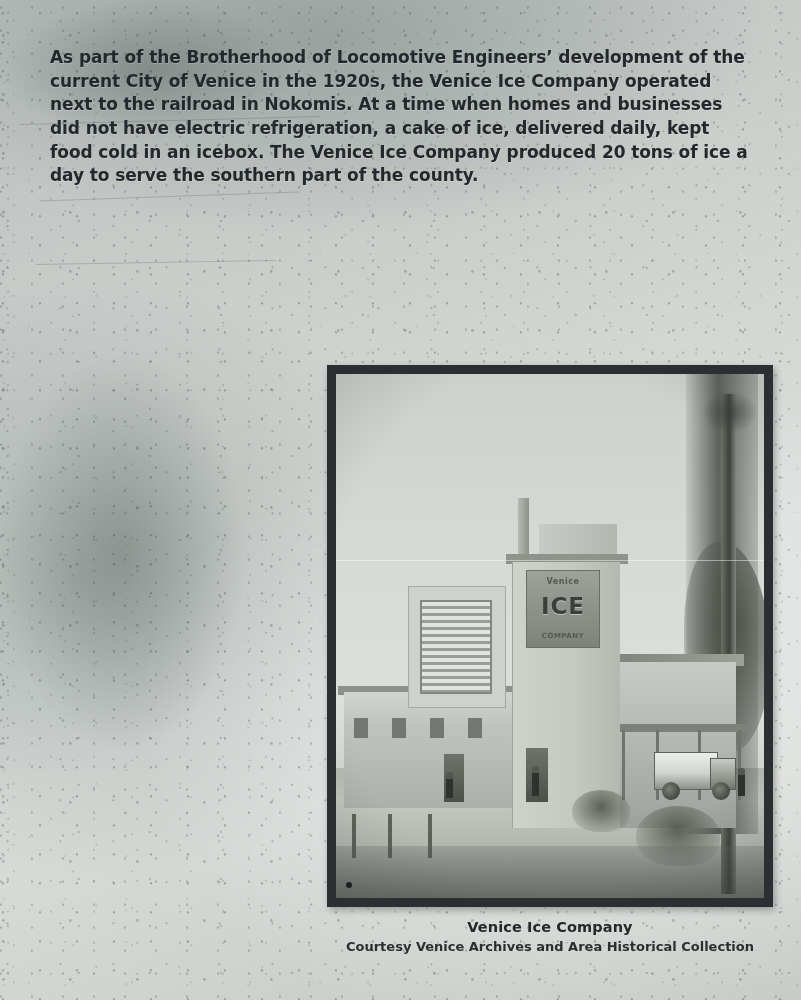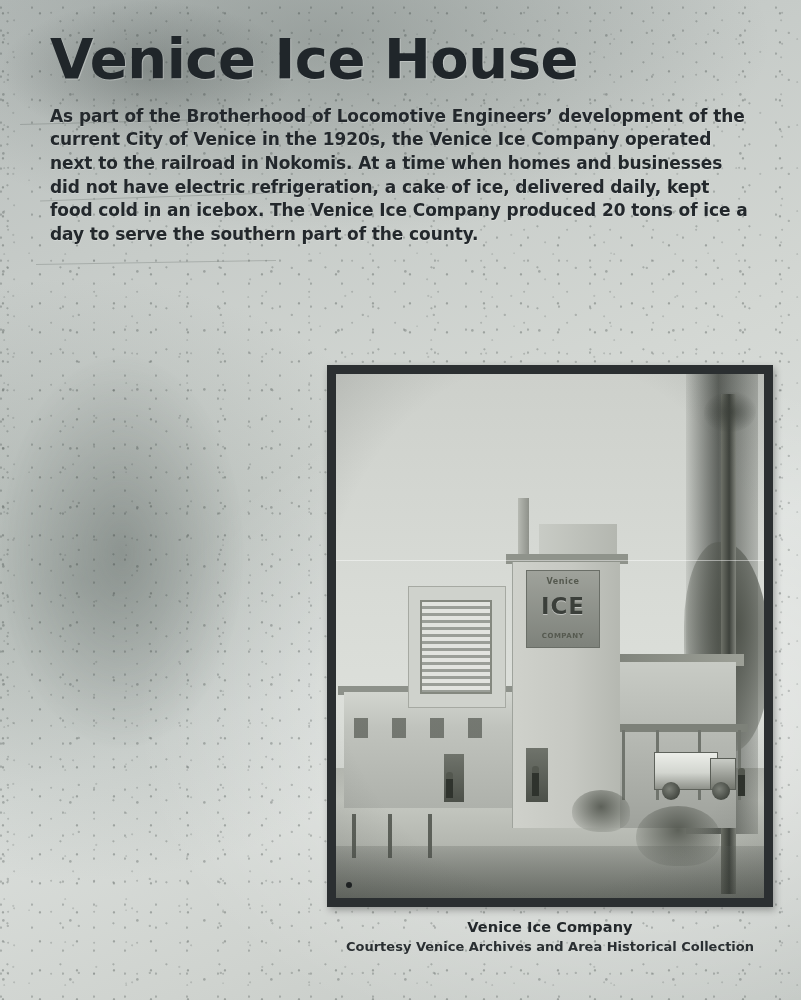--- a/index.html
+++ b/index.html
@@ -314,21 +314,20 @@
 
 <div class="sign">
   <div class="smudge-top"></div>
   <div class="smudge-left"></div>
   <div class="speckle"></div>
   <div class="scratch" style="left:20px; top:120px; width:300px; transform:rotate(-1.5deg);"></div>
   <div class="scratch" style="left:40px; top:196px; width:260px; transform:rotate(-2deg);"></div>
   <div class="scratch" style="left:36px; top:262px; width:240px; transform:rotate(-1deg);"></div>
 
   <div class="content">
-    <h1 class="title">Venice Ice House</h1>
     <p class="body-text">As part of the Brotherhood of Locomotive Engineers’ development of the current City of Venice in the 1920s, the Venice Ice Company operated next to the railroad in Nokomis. At a time when homes and businesses did not have electric refrigeration, a cake of ice, delivered daily, kept food cold in an icebox. The Venice Ice Company produced 20 tons of ice a day to serve the southern part of the county.</p>
   </div>
 
   <div class="photo-block">
     <div class="photo-frame">
       <div class="photo">
         <div class="sky"></div>
         <div class="ground"></div>
 
         <div class="tree-right"></div>

